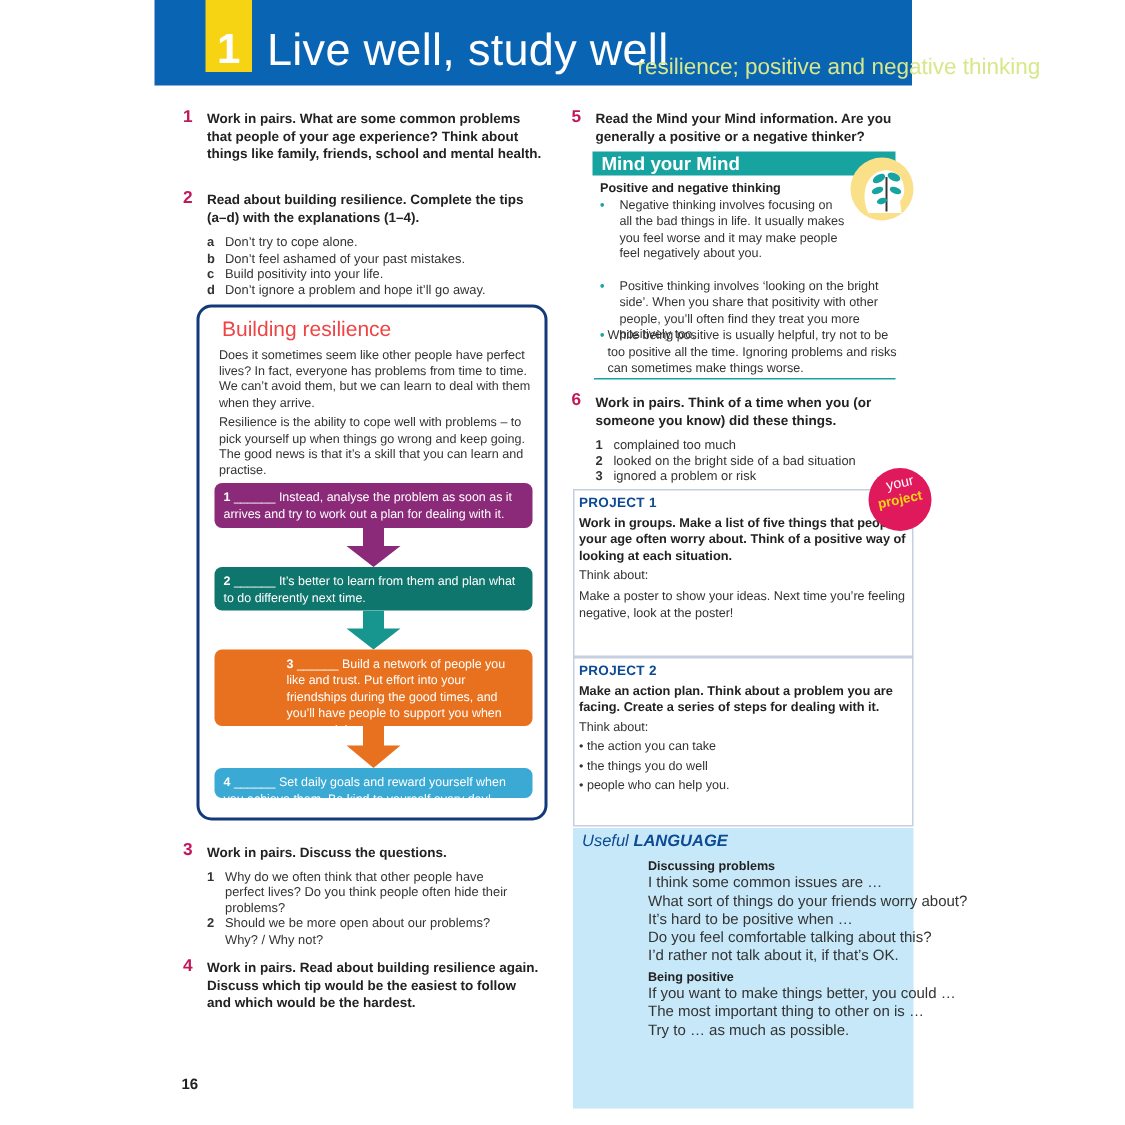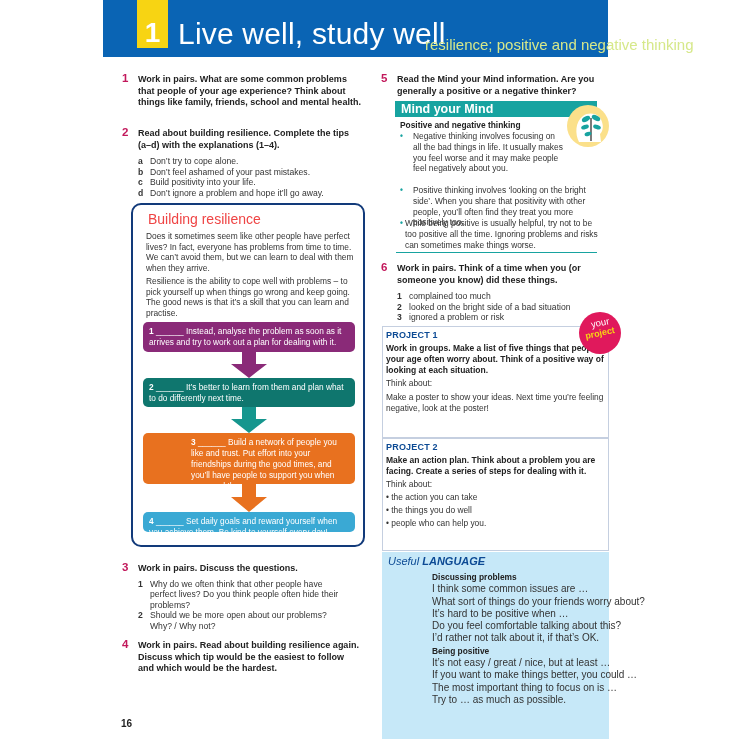--- a/index.html
+++ b/index.html
@@ -225,19 +225,18 @@
 <div class="abs lang-box"></div>
 <div class="abs lang-title"><span>Useful </span><b>LANGUAGE</b></div>
 <div class="abs" style="left:387px; top:571px; width:220px; line-height:12.3px;margin-left:45px;">
   <div class="lang-h">Discussing problems</div>
   <div class="lang-item">I think some common issues are …</div>
   <div class="lang-item">What sort of things do your friends worry about?</div>
   <div class="lang-item">It’s hard to be positive when …</div>
   <div class="lang-item">Do you feel comfortable talking about this?</div>
   <div class="lang-item">I’d rather not talk about it, if that’s OK.</div>
   <div class="lang-h">Being positive</div>
-  <div class="lang-item">It’s not easy / great / nice, but at least …</div>
   <div class="lang-item">If you want to make things better, you could …</div>
-  <div class="lang-item">The most important thing to focus on is …</div>
+  <div class="lang-item">The most important thing to other on is …</div>
   <div class="lang-item">Try to … as much as possible.</div>
 </div>
 
 <div class="abs page-num">16</div>
 
 </body></html>

